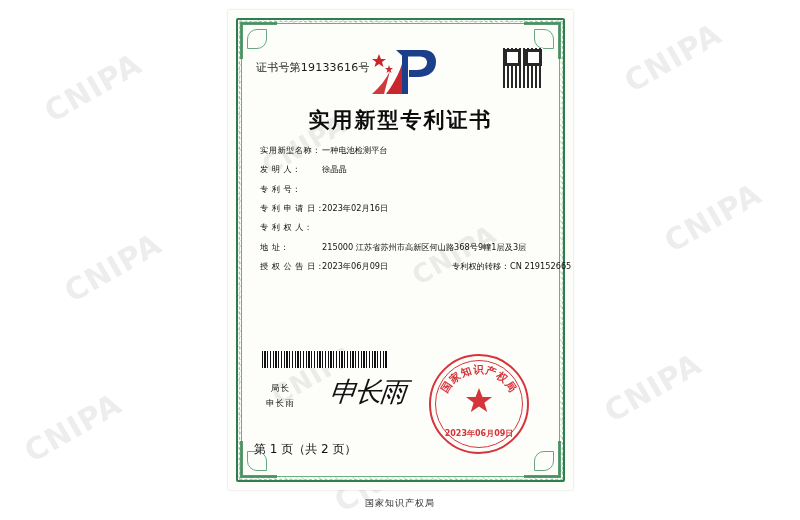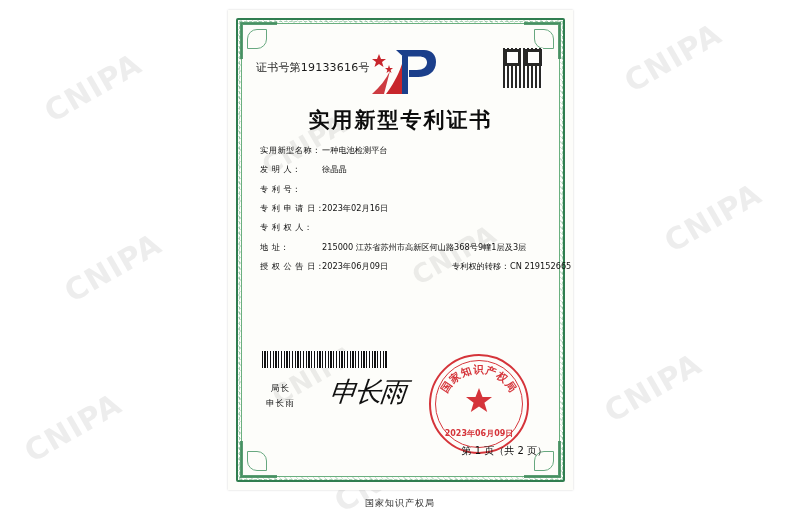--- a/index.html
+++ b/index.html
@@ -301,22 +301,22 @@
     font-size: 8px;
     font-weight: bold;
     color: #d2232a;
   }
 
   .page-num {
     position: absolute;
     left: 0;
     right: 0;
     bottom: 6px;
-    text-align: right;
-    font-size: 10px;
+    text-align: left;
+    font-size: 12px;
     color: #111;
   }
 
   .footer-note {
     position: absolute;
     left: 0;
     right: 0;
     bottom: 10px;
     text-align: center;
     font-size: 9px;

